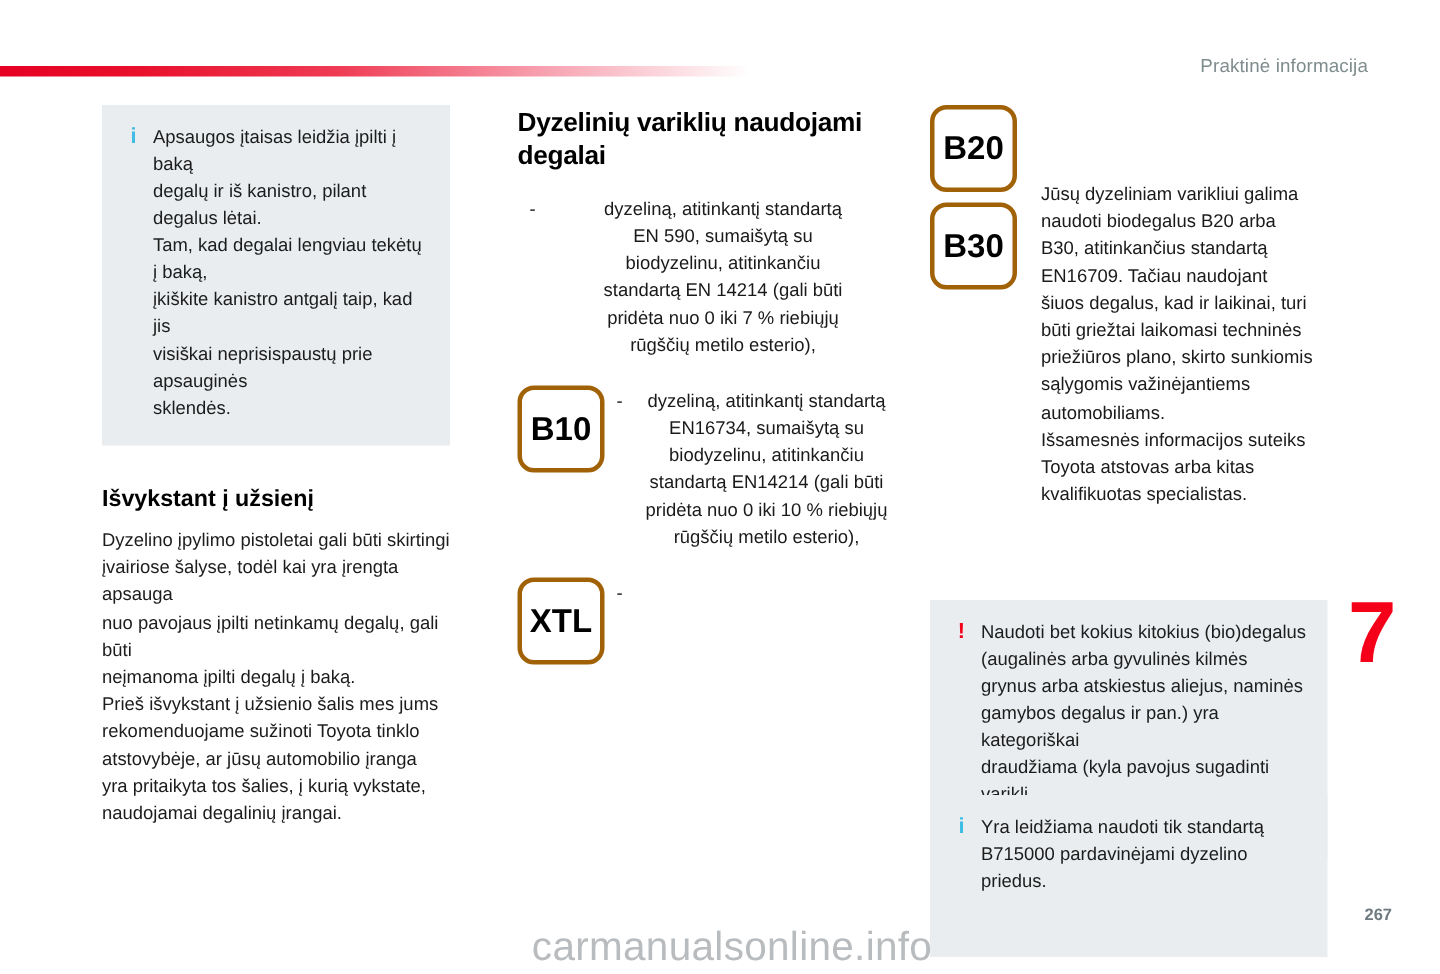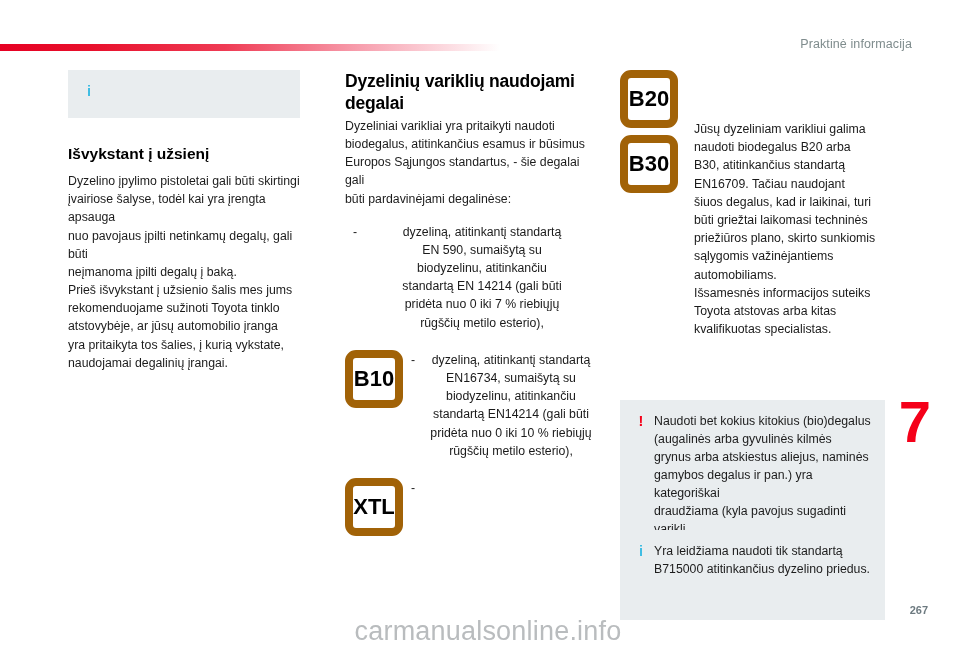--- a/index.html
+++ b/index.html
@@ -136,21 +136,21 @@
   
   .fuel-row {
     display: flex;
     align-items: flex-start;
     margin-top: 14px;
   }
   .badge {
     flex: 0 0 auto;
     width: 58px;
     height: 58px;
-    border: 8px solid #a16207;
+    border: 3px solid #a16207;
     border-radius: 11px;
     display: flex;
     align-items: center;
     justify-content: center;
     font-size: 24px;
     font-weight: bold;
     letter-spacing: 0px;
     color: #000;
     box-sizing: border-box;
     background: #fff;
@@ -201,43 +201,45 @@
 </head>
 <body>
 
 <div class="header-rule"></div>
 <div class="header-title">Praktinė informacija</div>
 
 <div class="col col-left">
 
   <div class="notice">
     <div class="notice-icon info">i</div>
+    <div class="notice-text">Apsaugos įtaisas leidžia įpilti į baką
+degalų ir iš kanistro, pilant degalus lėtai.
+Tam, kad degalai lengviau tekėtų į baką,
+įkiškite kanistro antgalį taip, kad jis
+visiškai neprisispaustų prie apsauginės
+sklendės.</div>
   </div>
 
   <div style="height:26px"></div>
 
   <h2 class="section-heading">Išvykstant į užsienį</h2>
   <p class="body-text">Dyzelino įpylimo pistoletai gali būti skirtingi
 įvairiose šalyse, todėl kai yra įrengta apsauga
 nuo pavojaus įpilti netinkamų degalų, gali būti
 neįmanoma įpilti degalų į baką.
 Prieš išvykstant į užsienio šalis mes jums
 rekomenduojame sužinoti Toyota tinklo
 atstovybėje, ar jūsų automobilio įranga
 yra pritaikyta tos šalies, į kurią vykstate,
 naudojamai degalinių įrangai.</p>
 </div>
 
 <div class="col col-mid">
 
   <h1 class="main-heading">Dyzelinių variklių naudojami degalai</h1>
-  <p class="body-text">Dyzeliniai varikliai yra pritaikyti naudoti
-biodegalus, atitinkančius esamus ir būsimus
-Europos Sąjungos standartus, - šie degalai gali
-būti pardavinėjami degalinėse:</p>
 
   <div class="fuel-row">
     <div class="fuel-dash">-</div>
     <div class="fuel-desc">dyzeliną, atitinkantį standartą
 EN 590, sumaišytą su
 biodyzelinu, atitinkančiu
 standartą EN 14214 (gali būti
 pridėta nuo 0 iki 7 % riebiųjų
 rūgščių metilo esterio),</div>
   </div>
@@ -289,19 +291,19 @@
 gamybos degalus ir pan.) yra kategoriškai
 draudžiama (kyla pavojus sugadinti variklį
 ir degalų tiekimo sistemą).</div>
   </div>
 </div>
 
 <div class="notice-info-wrap">
   <div class="notice" style="padding-bottom:42px;">
     <div class="notice-icon info">i</div>
     <div class="notice-text">Yra leidžiama naudoti tik standartą
-B715000 atitinkančius dyzelino priedus.</div>
+B715000 pardavinėjami dyzelino priedus.</div>
   </div>
 </div>
 
 <div class="chapter-marker">7</div>
 <div class="page-number">267</div>
 <div class="watermark">carmanualsonline.info</div>
 
 </body></html>

